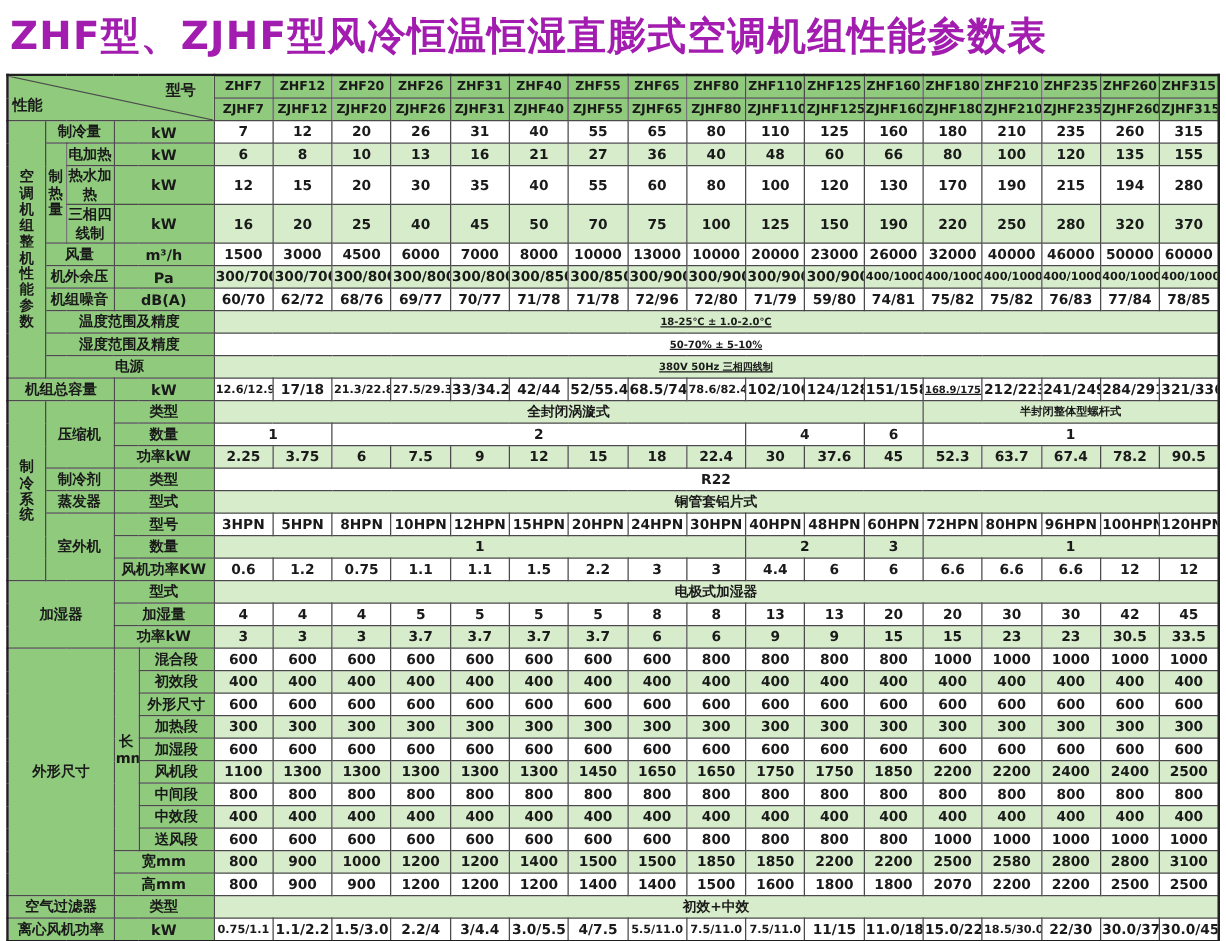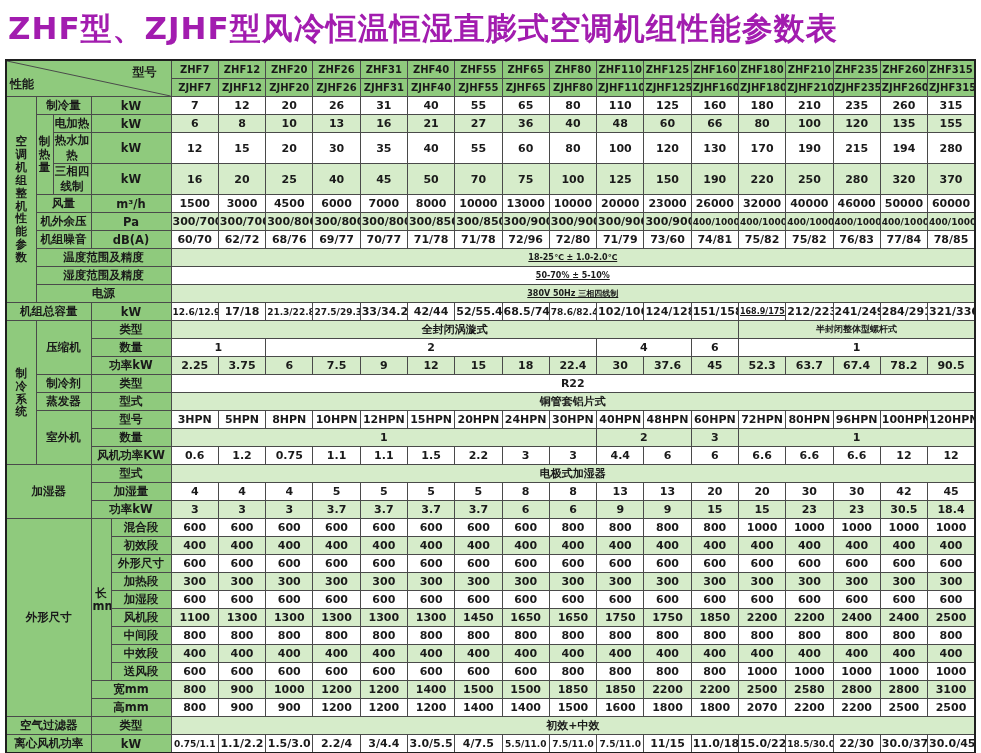--- a/index.html
+++ b/index.html
@@ -228,21 +228,21 @@
           <td class="val">60/70</td>
           <td class="val">62/72</td>
           <td class="val">68/76</td>
           <td class="val">69/77</td>
           <td class="val">70/77</td>
           <td class="val">71/78</td>
           <td class="val">71/78</td>
           <td class="val">72/96</td>
           <td class="val">72/80</td>
           <td class="val">71/79</td>
-          <td class="val">73/60</td>
+          <td class="val">59/80</td>
           <td class="val">74/81</td>
           <td class="val">75/82</td>
           <td class="val">75/82</td>
           <td class="val">76/83</td>
           <td class="val">77/84</td>
           <td class="val">78/85</td>
         </tr>
         <tr class="green">
           <td class="lbl" colspan="4">温度范围及精度</td>
           <td class="val s8" colspan="17">18-25℃ ± 1.0-2.0℃</td>
@@ -408,21 +408,21 @@
           <td class="val">3.7</td>
           <td class="val">6</td>
           <td class="val">6</td>
           <td class="val">9</td>
           <td class="val">9</td>
           <td class="val">15</td>
           <td class="val">15</td>
           <td class="val">23</td>
           <td class="val">23</td>
           <td class="val">30.5</td>
-          <td class="val">18.4</td>
+          <td class="val">33.5</td>
         </tr>
         <tr class="white">
           <td class="lbl" colspan="3" rowspan="11">外形尺寸</td>
           <td class="lbl vert" rowspan="9">长
 mm</td>
           <td class="lbl">混合段</td>
           <td class="val">600</td>
           <td class="val">600</td>
           <td class="val">600</td>
           <td class="val">600</td>

